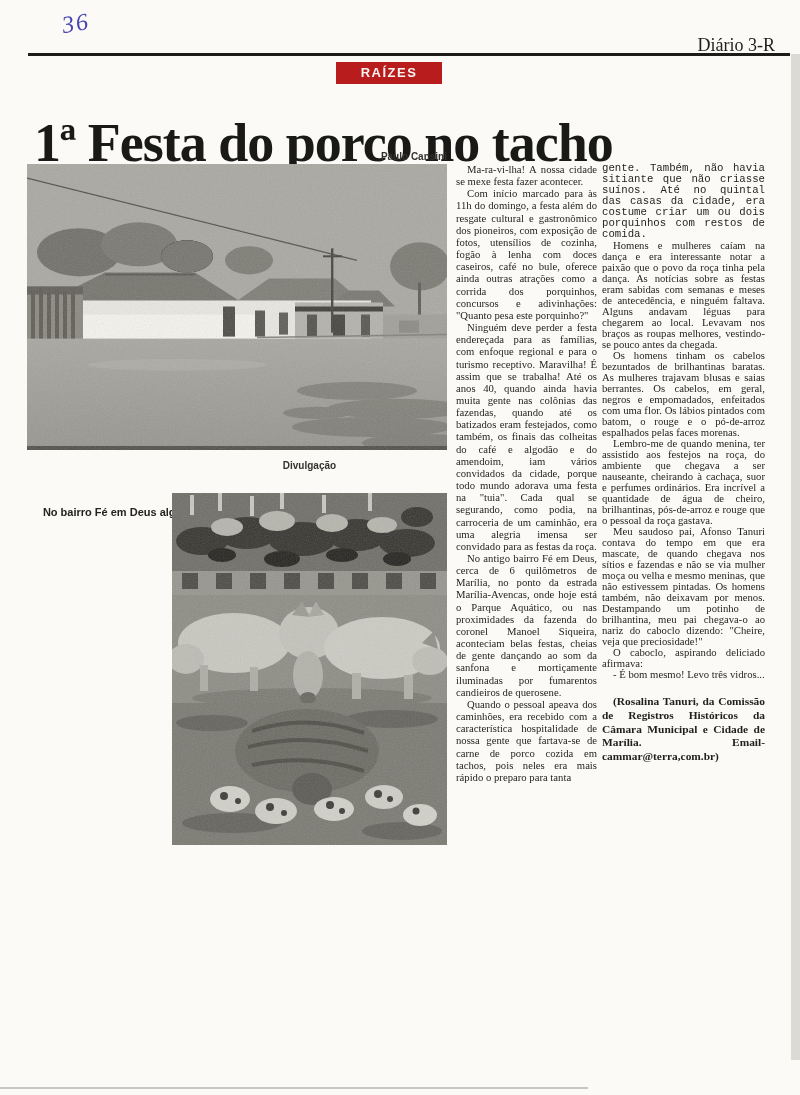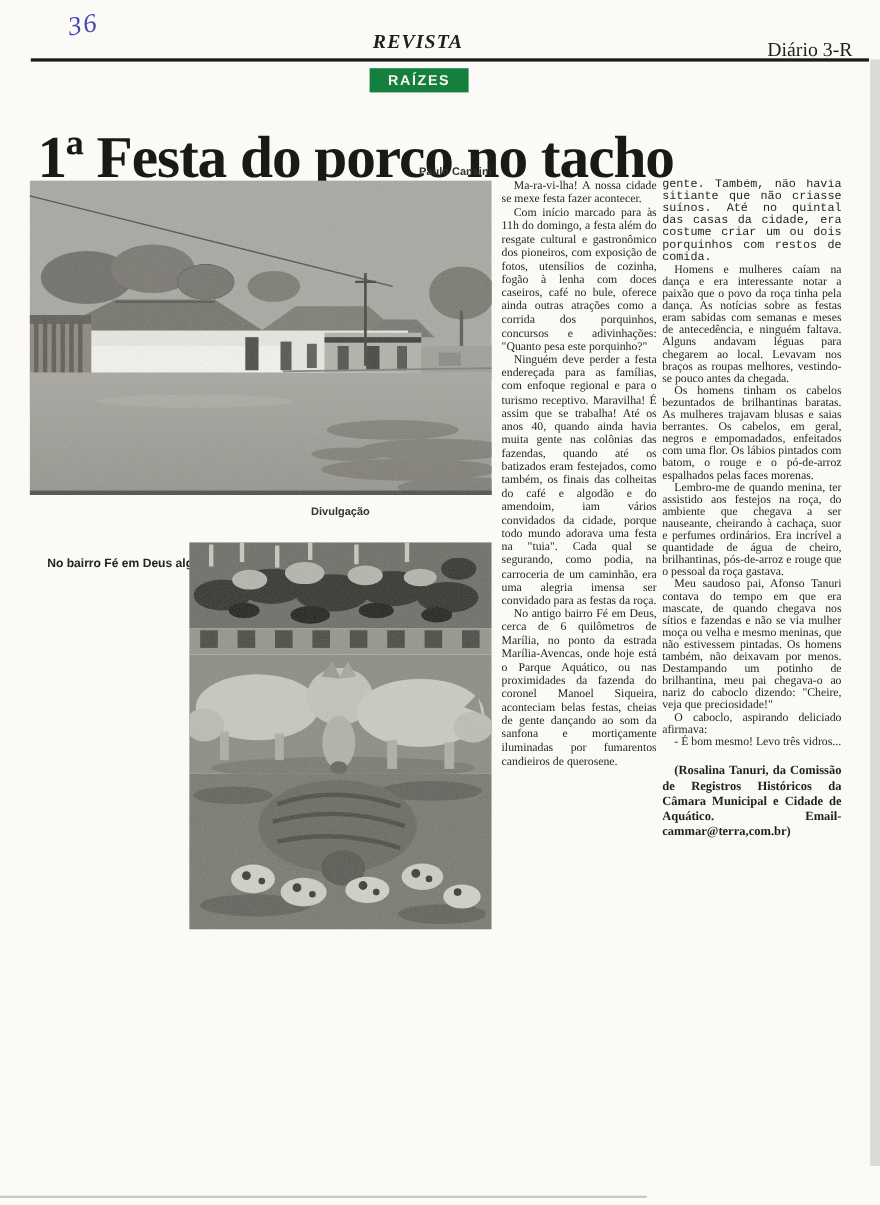--- a/index.html
+++ b/index.html
@@ -35,22 +35,22 @@
   .edition{
     position:absolute;right:25px;top:35px;
     font-weight:normal;font-size:18px;
   }
   .header-rule{
     position:absolute;left:28px;top:53px;width:762px;height:3px;background:#1c1c1b;
   }
 
   
   .section-tag{
-    position:absolute;left:336px;top:62px;width:90px;height:22px;
-    background:#15803d;color:#f6f5f1;
+    position:absolute;left:336px;top:62px;width:106px;height:22px;
+    background:#b91c1c;color:#f6f5f1;
     font-family:"Liberation Sans","DejaVu Sans",sans-serif;
     font-weight:bold;font-size:13px;letter-spacing:1.5px;
     text-align:center;line-height:22px;
   }
   .headline{
     position:absolute;left:34px;top:78px;width:740px;
     font-weight:bold;font-size:54px;line-height:58px;letter-spacing:-1px;
     color:#191918;white-space:nowrap;
   }
 
@@ -93,21 +93,20 @@
 </style>
 </head>
 <body>
 
 <div class="page">
 
   <div class="edge-right"></div>
   <div class="edge-bottom"></div>
 
   <div class="hand-number">36</div>
-  <div class="masthead">REVISTA</div>
   <div class="edition">Diário 3-R</div>
   <div class="header-rule"></div>
 
   <div class="section-tag">RAÍZES</div>
   <h1 class="headline">1ª Festa do porco no tacho</h1>
 
   <div class="credit credit-1">Paulo Cansini</div>
   <figure class="photo-1">
     <svg viewBox="0 0 420 285" preserveAspectRatio="none">
       <defs>
@@ -293,19 +292,20 @@
 
       <rect x="0" y="0" width="275" height="352" filter="url(#grain2)" opacity="0.22"></rect>
     </svg>
   </figure>
 
   <div class="col col-middle">
       <p>Ma-ra-vi-lha! A nossa cidade se mexe festa fazer acontecer.</p>
       <p>Com início marcado para às 11h do domingo, a festa além do resgate cultural e gastronômico dos pioneiros, com exposição de fotos, utensílios de cozinha, fogão à lenha com doces caseiros, café no bule, oferece ainda outras atrações como a corrida dos porquinhos, concursos e adivinhações: "Quanto pesa este porquinho?"</p>
       <p>Ninguém deve perder a festa endereçada para as famílias, com enfoque regional e para o turismo receptivo. Maravilha! É assim que se trabalha! Até os anos 40, quando ainda havia muita gente nas colônias das fazendas, quando até os batizados eram festejados, como também, os finais das colheitas do café e algodão e do amendoim, iam vários convidados da cidade, porque todo mundo adorava uma festa na "tuia". Cada qual se segurando, como podia, na carroceria de um caminhão, era uma alegria imensa ser convidado para as festas da roça.</p>
       <p>No antigo bairro Fé em Deus, cerca de 6 quilômetros de Marília, no ponto da estrada Marília-Avencas, onde hoje está o Parque Aquático, ou nas proximidades da fazenda do coronel Manoel Siqueira, aconteciam belas festas, cheias de gente dançando ao som da sanfona e mortiçamente iluminadas por fumarentos candieiros de querosene.</p>
+      <p>Quando o pessoal apeava dos caminhões, era recebido com a característica hospitalidade de nossa gente que fartava-se de carne de porco cozida em tachos, pois neles era mais rápido o preparo para tanta</p>
     </div>
   <div class="col col-right">
     <div style="display:contents"><p>gente. Também, não havia sitiante que não criasse suínos. Até no quintal das casas da cidade, era costume criar um ou dois porquinhos com restos de comida.</p><p>Homens e mulheres caíam na dança e era interessante notar a paixão que o povo da roça tinha pela dança. As notícias sobre as festas eram sabidas com semanas e meses de antecedência, e ninguém faltava. Alguns andavam léguas para chegarem ao local. Levavam nos braços as roupas melhores, vestindo-se pouco antes da chegada.</p><p>Os homens tinham os cabelos bezuntados de brilhantinas baratas. As mulheres trajavam blusas e saias berrantes. Os cabelos, em geral, negros e empomadados, enfeitados com uma flor. Os lábios pintados com batom, o rouge e o pó-de-arroz espalhados pelas faces morenas.</p><p>Lembro-me de quando menina, ter assistido aos festejos na roça, do ambiente que chegava a ser nauseante, cheirando à cachaça, suor e perfumes ordinários. Era incrível a quantidade de água de cheiro, brilhantinas, pós-de-arroz e rouge que o pessoal da roça gastava.</p><p>Meu saudoso pai, Afonso Tanuri contava do tempo em que era mascate, de quando chegava nos sítios e fazendas e não se via mulher moça ou velha e mesmo meninas, que não estivessem pintadas. Os homens também, não deixavam por menos. Destampando um potinho de brilhantina, meu pai chegava-o ao nariz do caboclo dizendo: "Cheire, veja que preciosidade!"</p><p>O caboclo, aspirando deliciado afirmava:</p><p>- É bom mesmo! Levo três vidros...</p></div>
-    <p class="byline-note">(Rosalina Tanuri, da Comissão de Registros Históricos da Câmara Municipal e Cidade de Aquático. Email- cammar@terra,com.br)</p>
+    <p class="byline-note">(Rosalina Tanuri, da Comissão de Registros Históricos da Câmara Municipal e Cidade de Marília. Email- cammar@terra,com.br)</p>
   </div>
 
 </div>
 
 </body></html>

